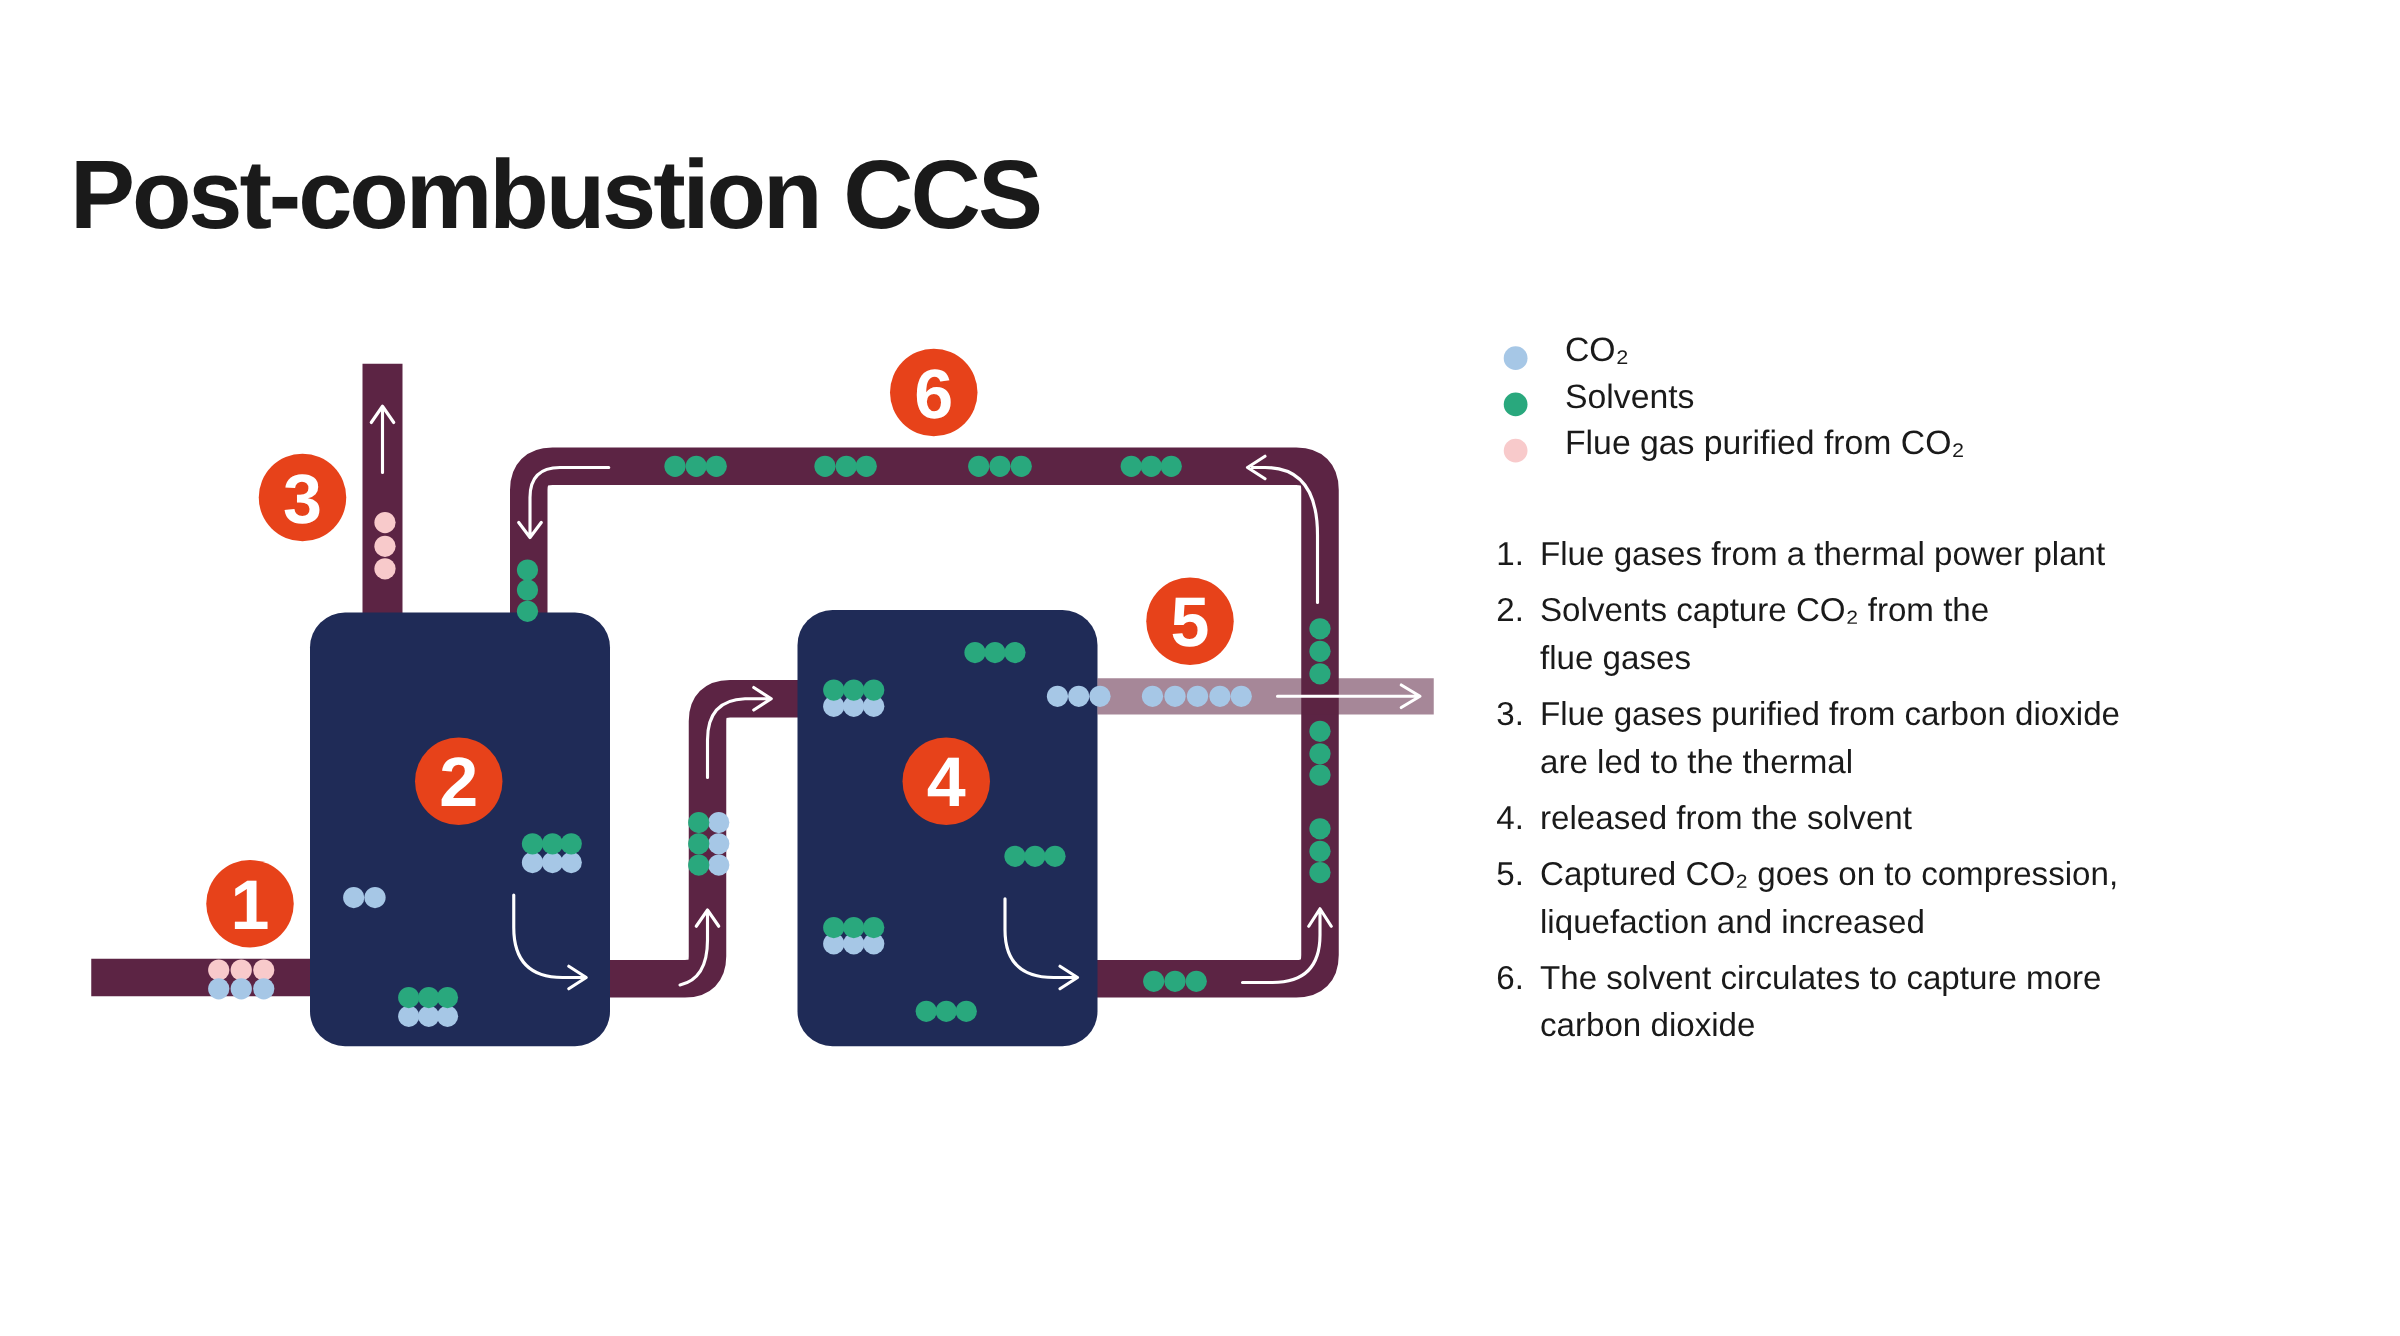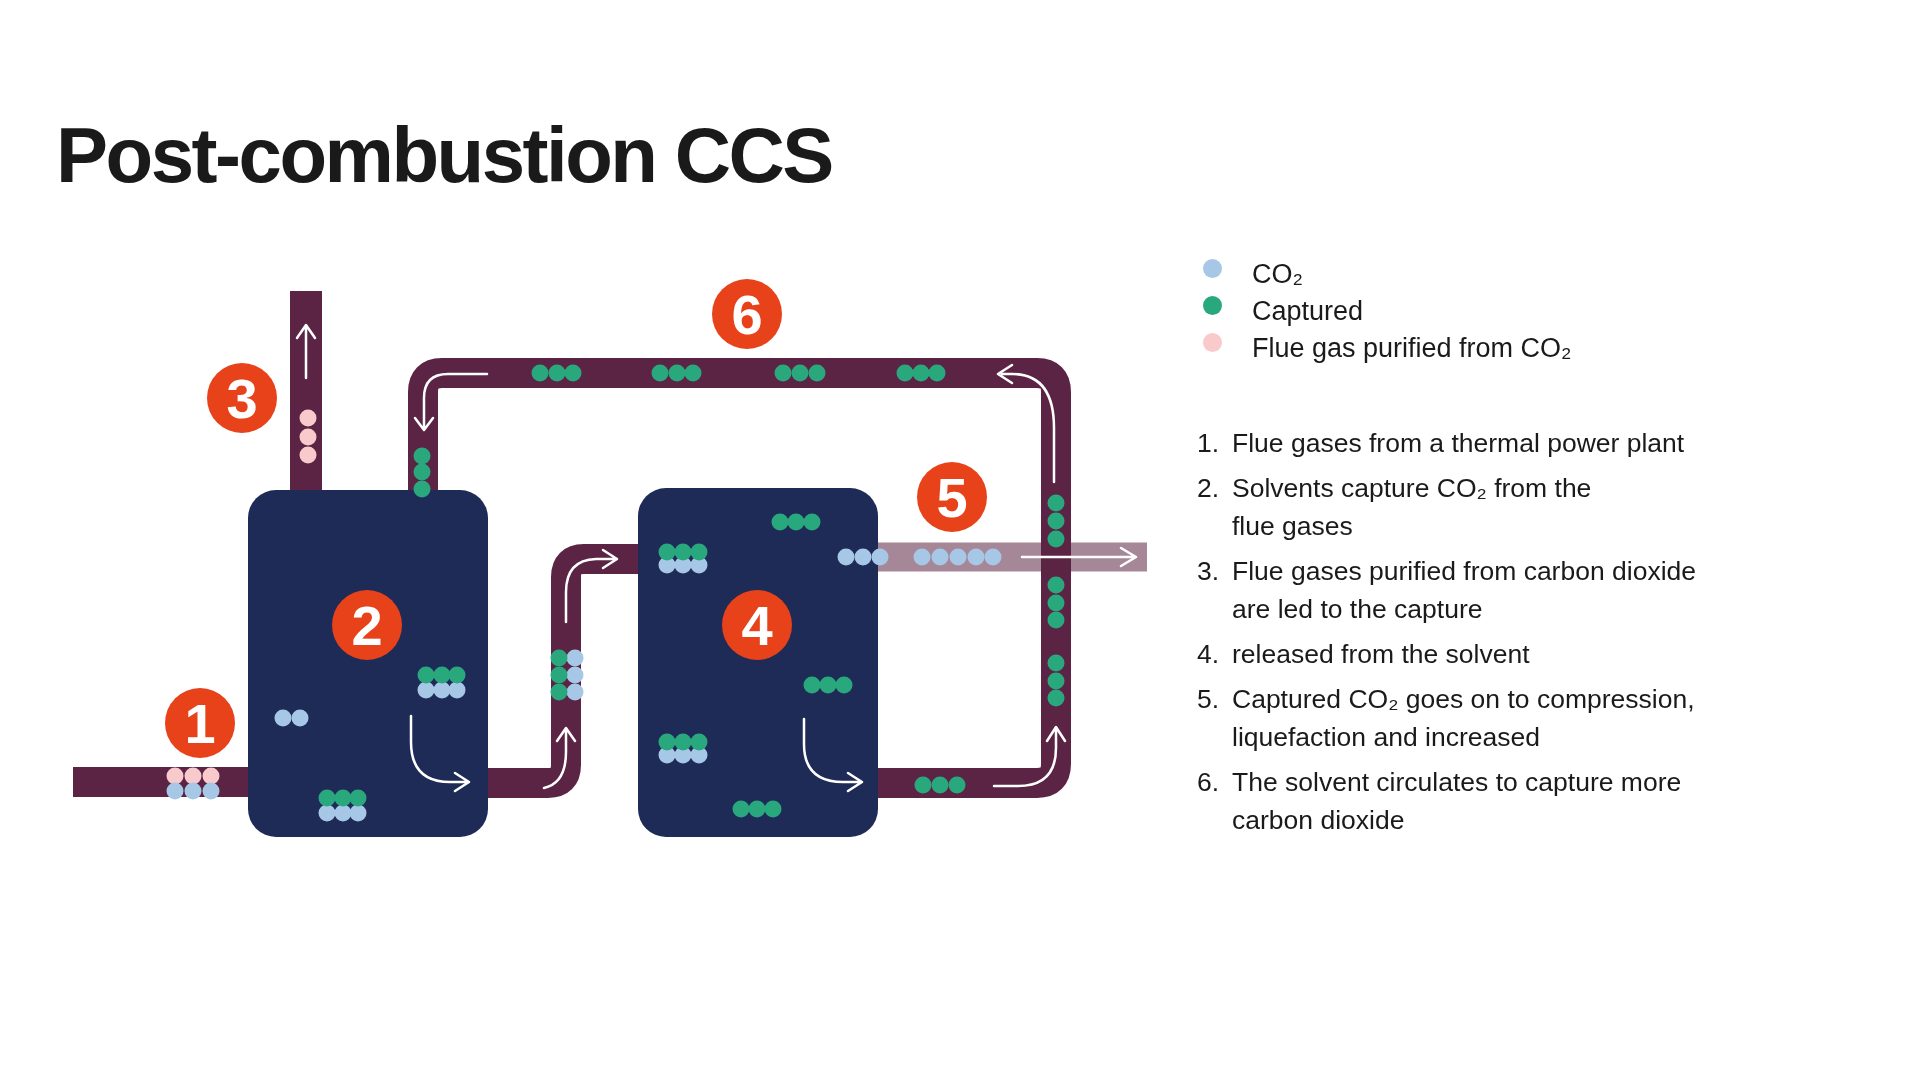--- a/index.html
+++ b/index.html
@@ -53,21 +53,21 @@
     stroke-linecap: round;
     stroke-linejoin: round;
   }
   .legend {
     position: absolute;
     left: 1203px;
     top: 259px;
   }
   .legend-row {
     display: flex;
-    align-items: flex-start;
+    align-items: flex-end;
     height: 37px;
   }
   .legend-dot {
     width: 19px;
     height: 19px;
     border-radius: 50%;
     flex: 0 0 19px;
     margin-right: 30px;
   }
   .legend-label {
@@ -255,21 +255,21 @@
 
   <h1 class="title">Post-combustion CCS</h1>
 
   <div class="legend">
       <div class="legend-row">
         <span class="legend-dot" style="background: rgb(166, 199, 230);"></span>
         <span class="legend-label">CO₂</span>
       </div>
       <div class="legend-row">
         <span class="legend-dot" style="background: rgb(41, 168, 125);"></span>
-        <span class="legend-label">Captured</span>
+        <span class="legend-label">Solvents</span>
       </div>
       <div class="legend-row">
         <span class="legend-dot" style="background: rgb(248, 202, 203);"></span>
         <span class="legend-label">Flue gas purified from CO₂</span>
       </div>
     </div>
 
   <ol class="steps">
       <li class="step-item">
         <span class="step-num">1.</span>
@@ -281,21 +281,21 @@
         <span class="step-num">2.</span>
         <div>
           <div>Solvents capture CO₂ from the</div>
           <div>flue gases</div>
         </div>
       </li>
       <li class="step-item">
         <span class="step-num">3.</span>
         <div>
           <div>Flue gases purified from carbon dioxide</div>
-          <div>are led to the capture</div>
+          <div>are led to the thermal</div>
         </div>
       </li>
       <li class="step-item">
         <span class="step-num">4.</span>
         <div>
           <div>released from the solvent</div>
         </div>
       </li>
       <li class="step-item">
         <span class="step-num">5.</span>

